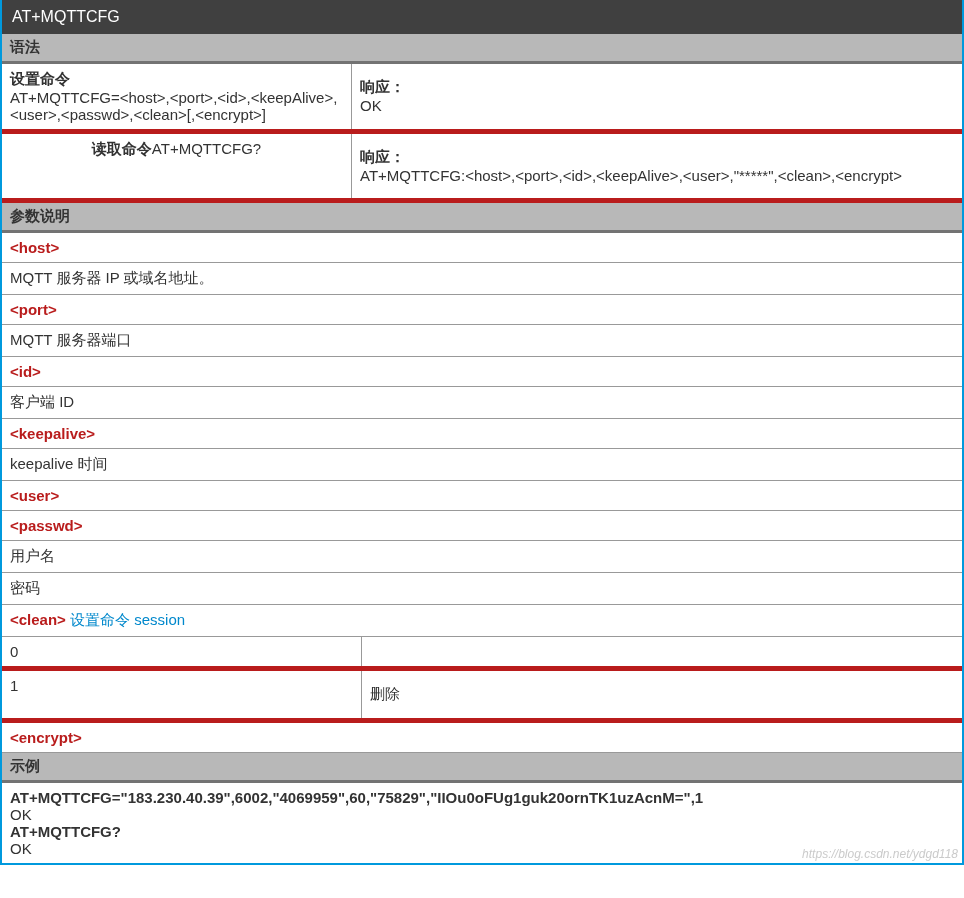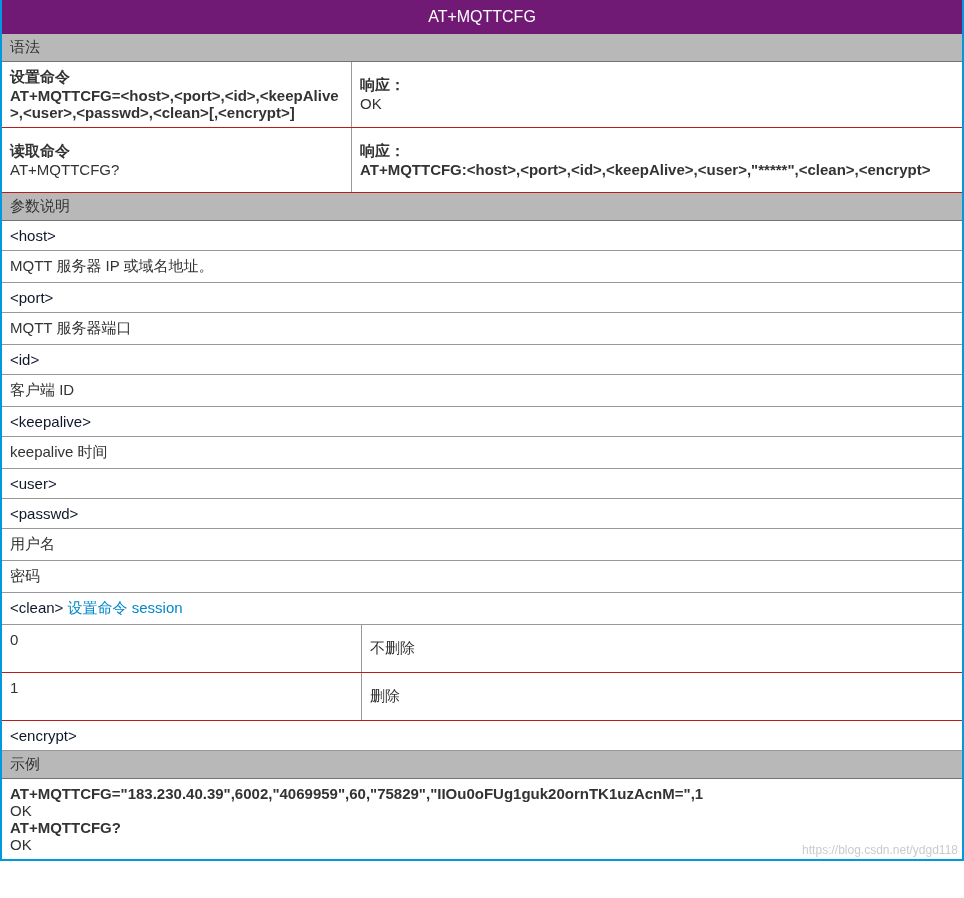--- a/index.html
+++ b/index.html
@@ -12,35 +12,34 @@
       font-size: 15px;
       color: #333;
       background: #fff;
       width: 964px;
     }
     .container {
       border: 2px solid #0099dd;
       border-top: none;
     }
     .header {
-      background: #701a75;
+      background: #404040;
       color: #fff;
       padding: 8px 10px;
       font-size: 16px;
-      text-align: center;
     }
     .section-header {
       background: #b8b8b8;
       padding: 4px 8px;
-      font-weight: normal;
-      border-bottom: 1px solid #737373;
+      font-weight: bold;
+      border-bottom: 3px solid #737373;
     }
     .two-col {
       display: flex;
-      border-bottom: 1px solid #b91c1c;
+      border-bottom: 5px solid #b91c1c;
     }
     .two-col .left {
       width: 350px;
       padding: 6px 8px;
       border-right: 1px solid #999;
     }
     .two-col .right {
       flex: 1;
       padding: 14px 8px;
     }
@@ -48,40 +47,40 @@
         width: 360px;
     }
     .single-row {
       padding: 6px 8px;
       border-bottom: 1px solid #999;
     }
     .bold {
       font-weight: bold;
     }
     .param-link {
-      color: #0f172a;
-      font-weight: normal;
+      color: #b91c1c;
+      font-weight: bold;
     }
     .param-link-text {
       color: #0088cc;
     }
     .example-content {
       padding: 6px 8px;
     }
     .wrap {
       word-break: break-all;
-      font-weight: bold;
     }
     .watermark {
       position: absolute;
       right: 6px;
       bottom: 4px;
       color: rgba(180,180,180,0.7);
       font-size: 12px;
       pointer-events: none;
+      font-style: italic;
     }
     .wrapper {
       position: relative;
       width: 964px;
     }
   </style>
 </head>
 <body>
 
 <div class="wrapper">
@@ -95,21 +94,21 @@
       <div class="bold">设置命令</div>
       <div class="wrap">AT+MQTTCFG=&lt;host&gt;,&lt;port&gt;,&lt;id&gt;,&lt;keepAlive&gt;,&lt;user&gt;,&lt;passwd&gt;,&lt;clean&gt;[,&lt;encrypt&gt;]</div>
     </div>
     <div class="right">
       <div class="bold">响应：</div>
       <div>OK</div>
     </div>
   </div>
 
   <div class="two-col">
-    <div class="left" style="display:flex; flex-direction:column; justify-content:center;">
+    <div class="left" style="display:flex; flex-direction:row; justify-content:center;text-align:center;">
       <div class="bold">读取命令</div>
       <div>AT+MQTTCFG?</div>
     </div>
     <div class="right">
       <div class="bold">响应：</div>
       <div class="wrap">AT+MQTTCFG:&lt;host&gt;,&lt;port&gt;,&lt;id&gt;,&lt;keepAlive&gt;,&lt;user&gt;,"*****",&lt;clean&gt;,&lt;encrypt&gt;</div>
     </div>
   </div>
 
   <div class="section-header">参数说明</div>
@@ -130,21 +129,20 @@
   <div class="single-row"><span class="param-link">&lt;passwd&gt;</span></div>
 
   <div class="single-row">用户名</div>
   <div class="single-row">密码</div>
 
   <div class="single-row">
     <span class="param-link">&lt;clean&gt;</span><span class="param-link-text">  设置命令 session</span>
   </div>
   <div class="two-col split">
     <div class="left">0</div>
-    <div class="right">不删除</div>
   </div>
   <div class="two-col split">
     <div class="left">1</div>
     <div class="right">删除</div>
   </div>
 
   <div class="single-row"><span class="param-link">&lt;encrypt&gt;</span></div>
 
   <div class="section-header">示例</div>
 

